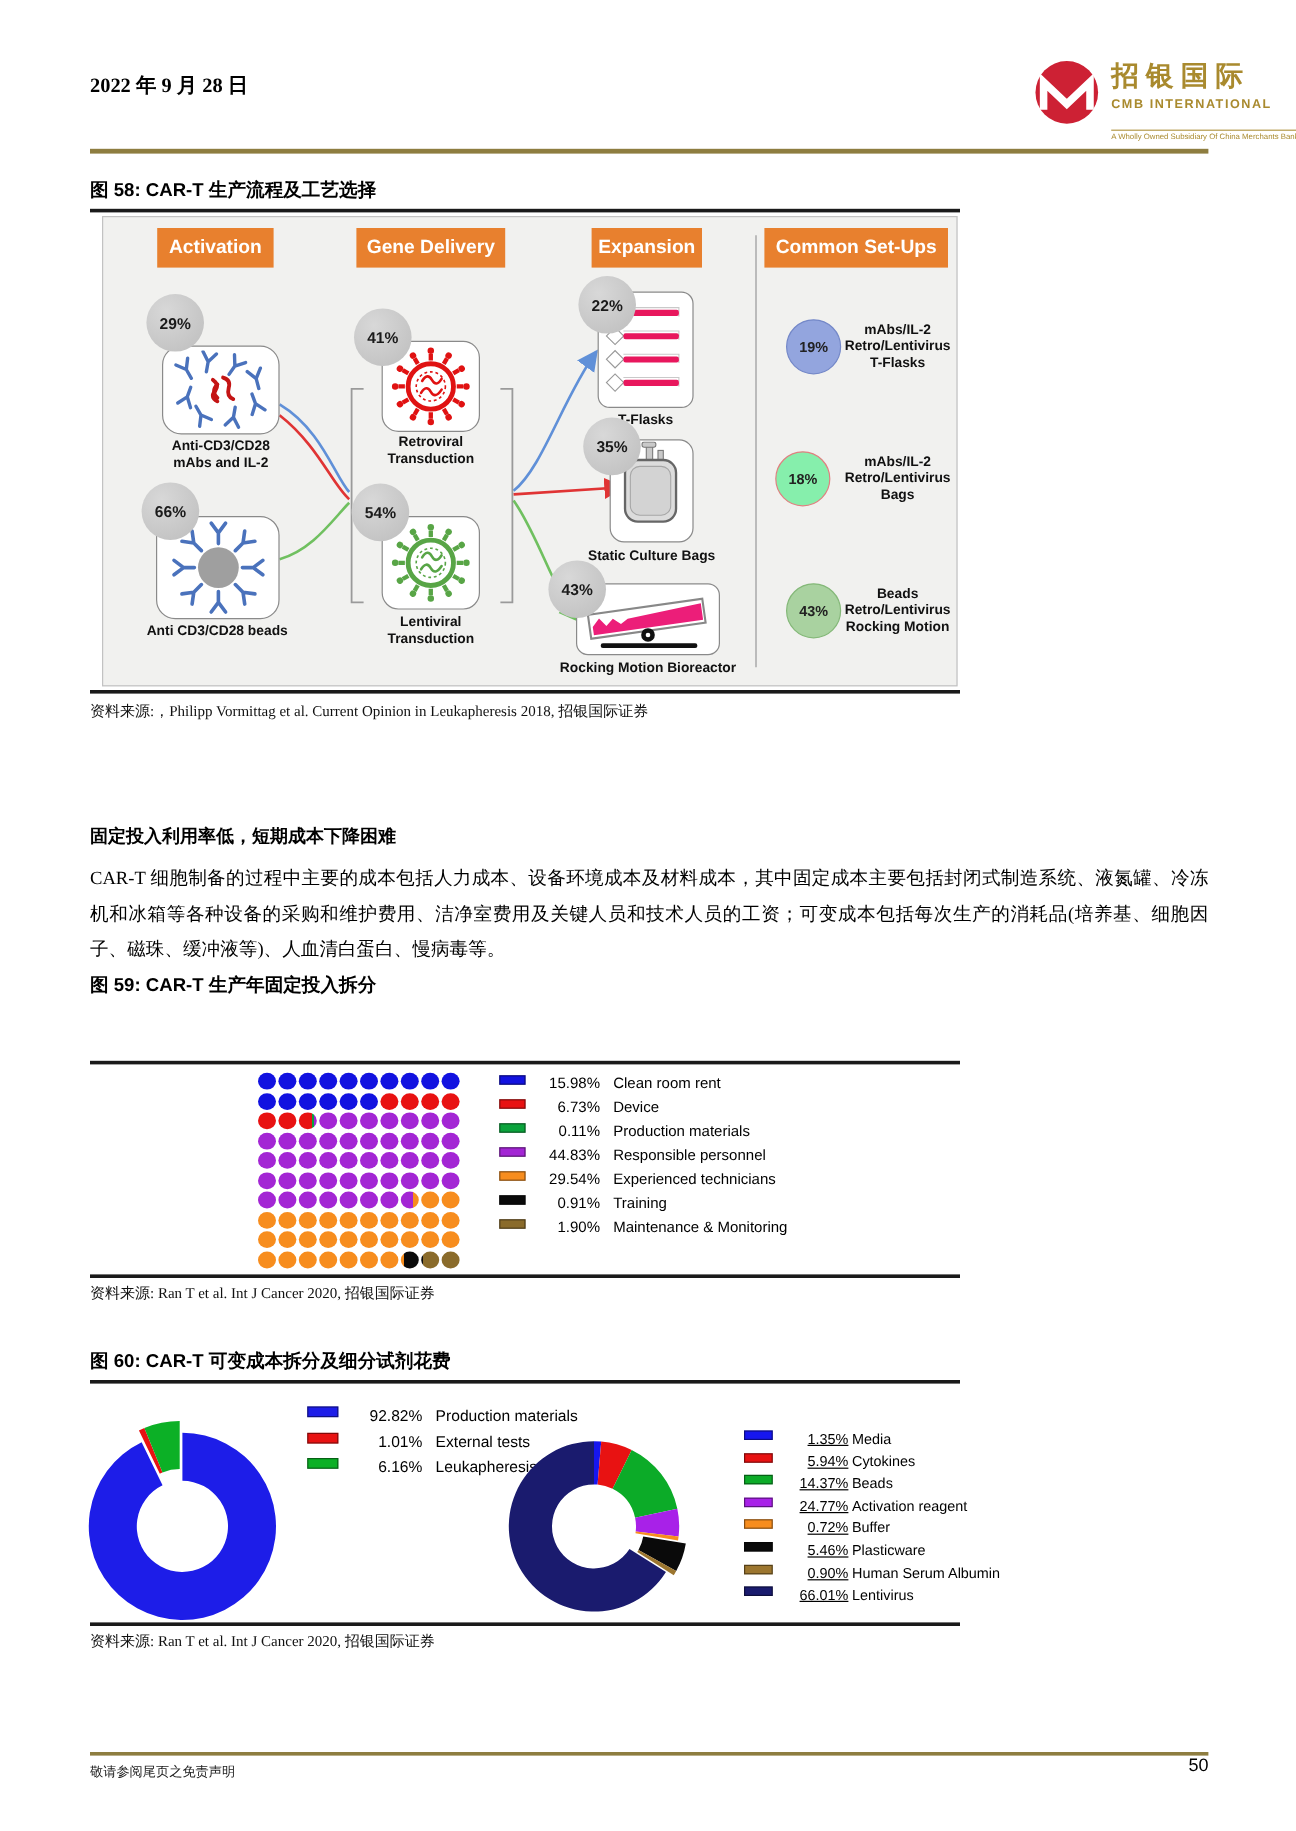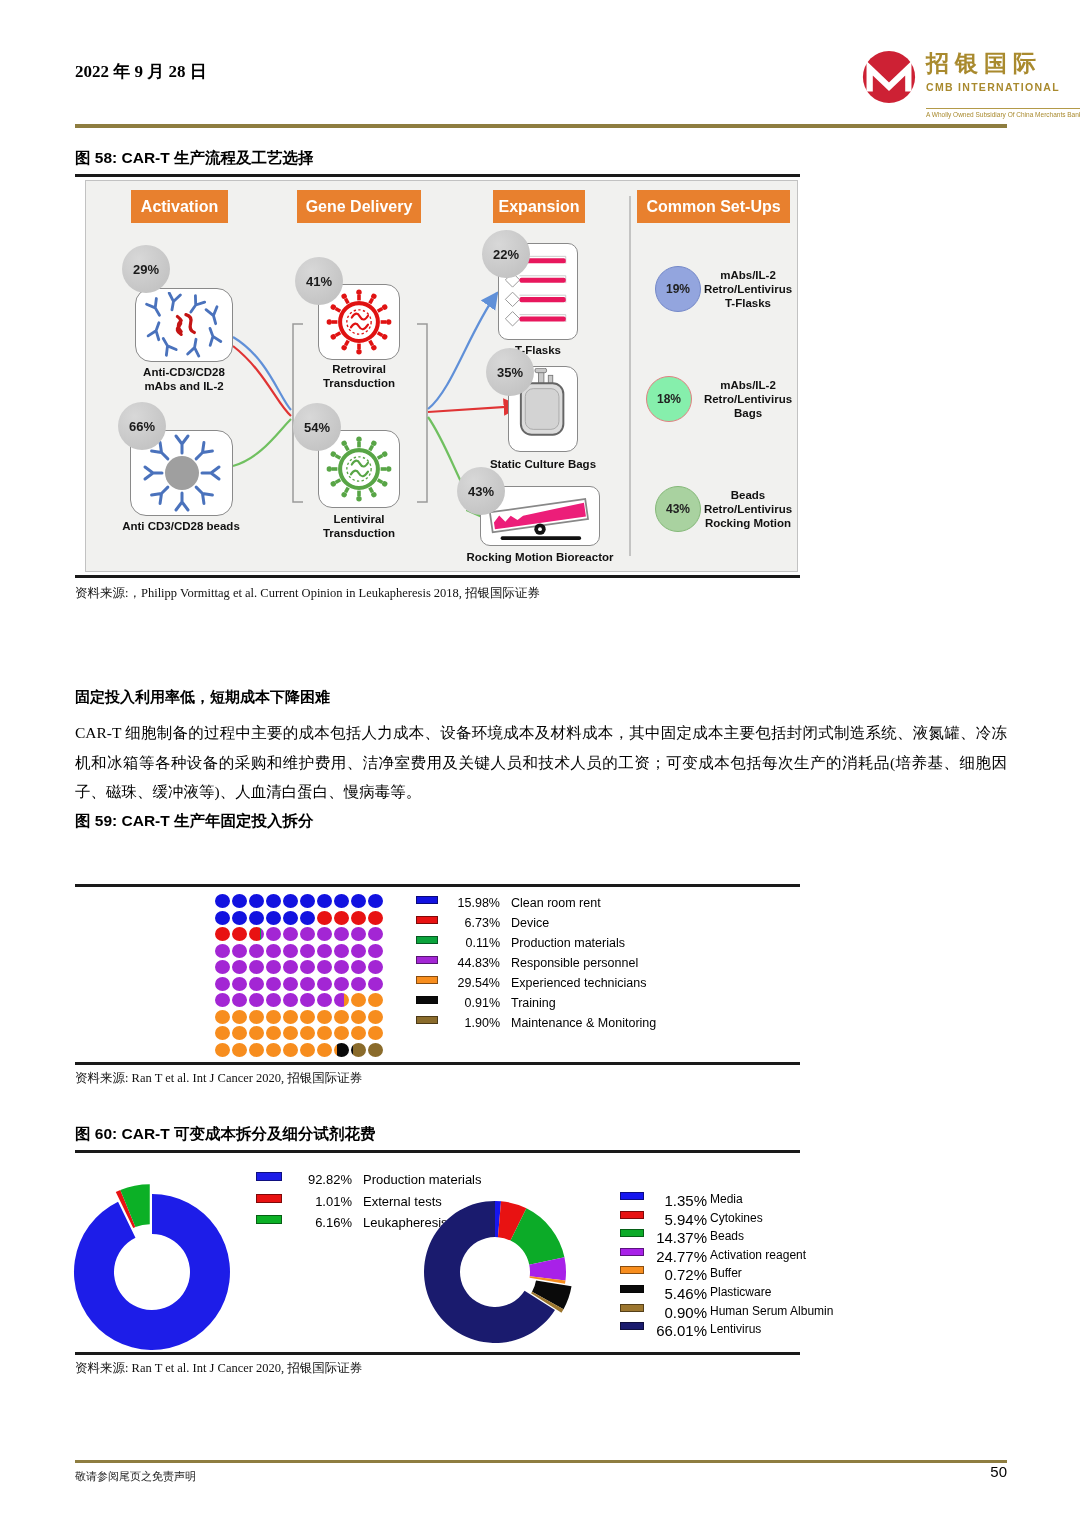--- a/index.html
+++ b/index.html
@@ -48,21 +48,21 @@
   #legend59 .pct{width:50px;font-size:12.5px;}
   #legend59 .lbl{margin-left:11px;font-size:12.5px;}
   #legend60L{position:absolute;left:256px;top:1172px;font-family:"Liberation Sans",sans-serif;}
   #legend60L .lg-row{height:21.5px;}
   #legend60L .sw{width:26px;height:9px;margin-right:12px;}
   #legend60L .pct{width:58px;font-size:13px;}
   #legend60L .lbl{margin-left:11px;font-size:13px;}
   #legend60R{position:absolute;left:620px;top:1192px;font-family:"Liberation Sans",sans-serif;}
   #legend60R .lg-row{height:18.6px;}
   #legend60R .sw{width:24px;height:8px;margin-right:11px;}
-  #legend60R .pct{width:52px;font-size:15px;}
+  #legend60R .pct{width:52px;font-size:12px;text-decoration:underline;}
   #legend60R .lbl{margin-left:3px;font-size:12px;}
   .footer-note{position:absolute;left:75px;top:1469px;font:11px "Liberation Serif",serif;color:#222;}
   .page-num{position:absolute;right:73px;top:1463px;font:15px "Liberation Sans",sans-serif;color:#000;}
 </style>
 </head>
 <body>
 
 <div class="page">
 
   <div class="date">2022 年 9 月 28 日</div>

